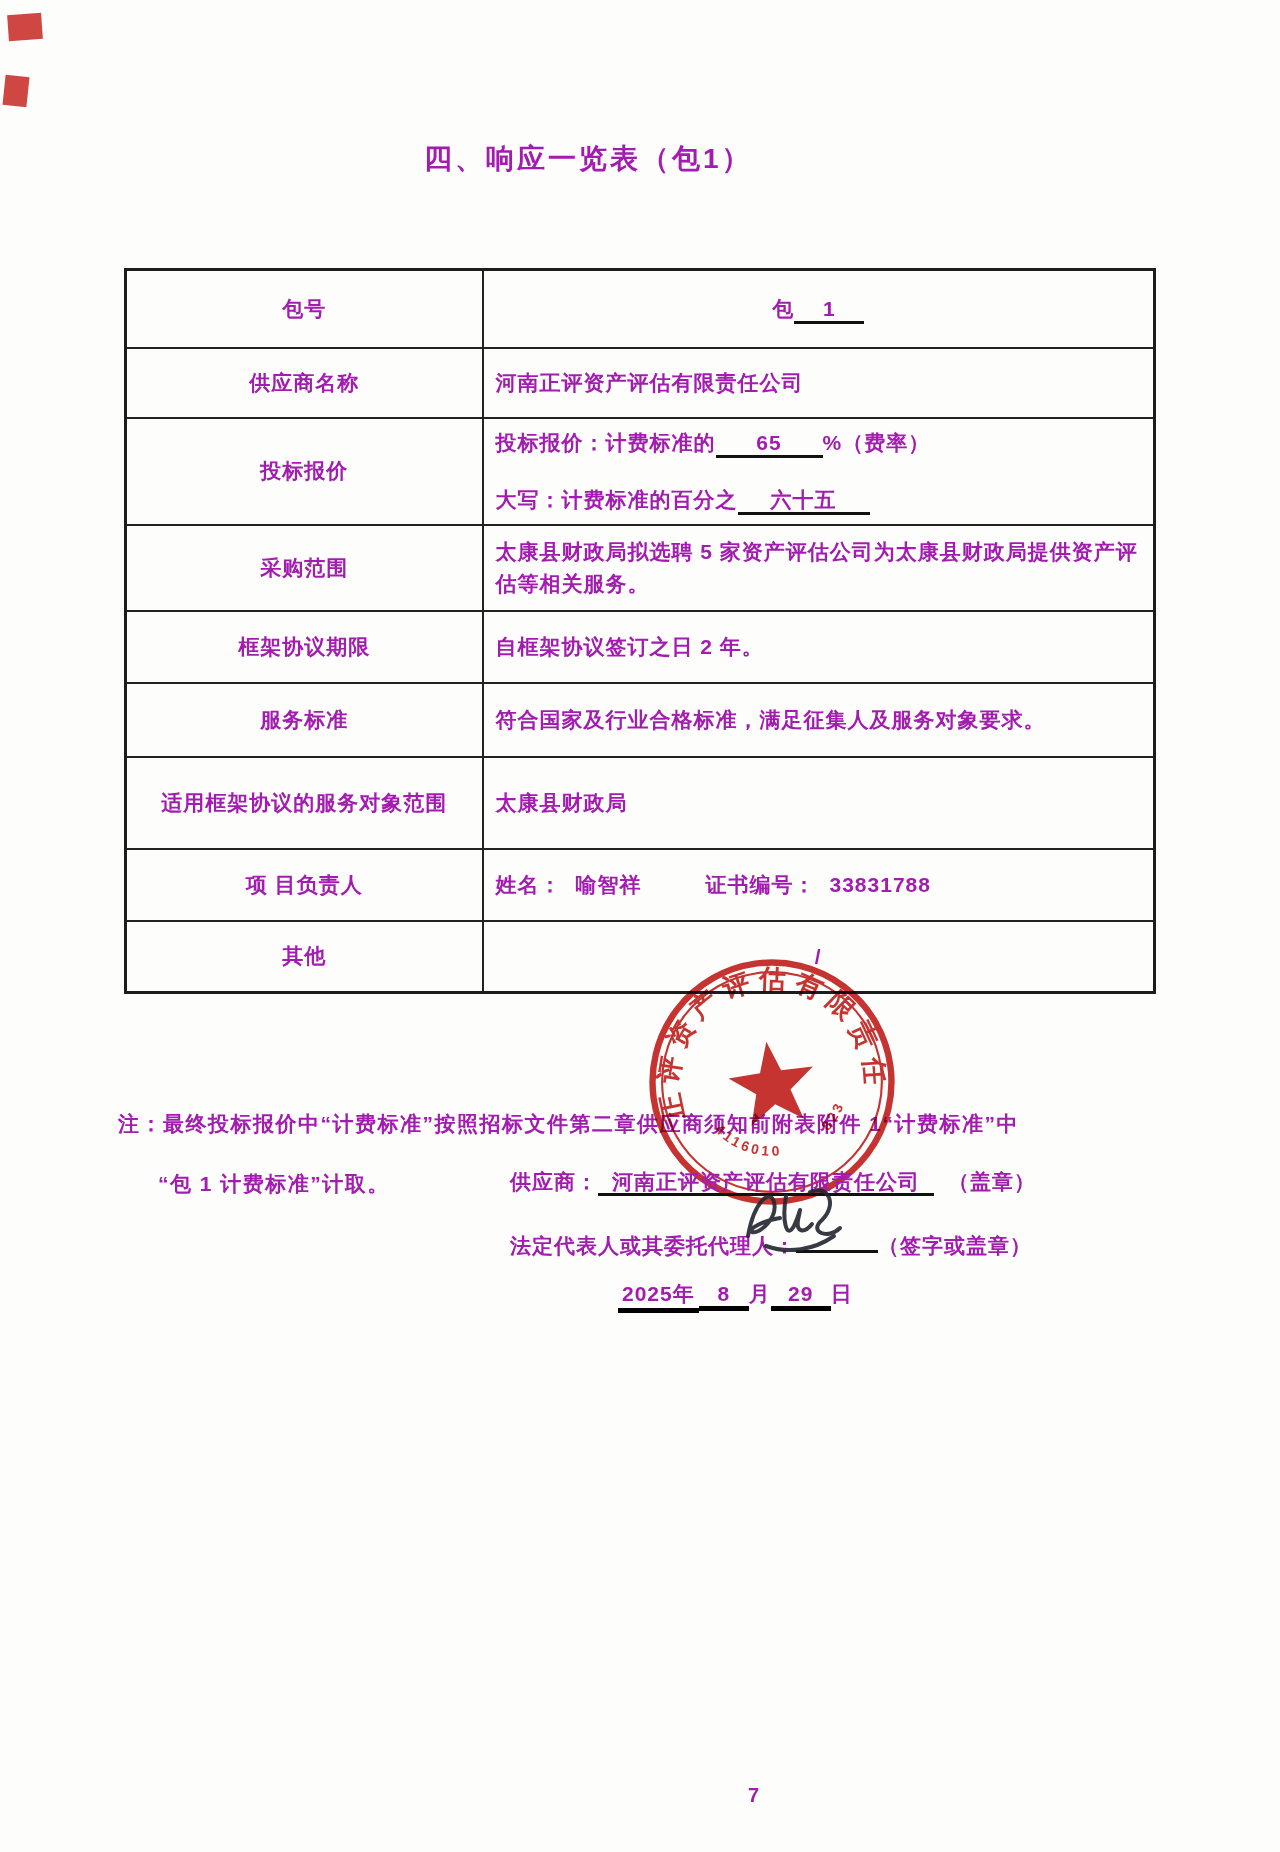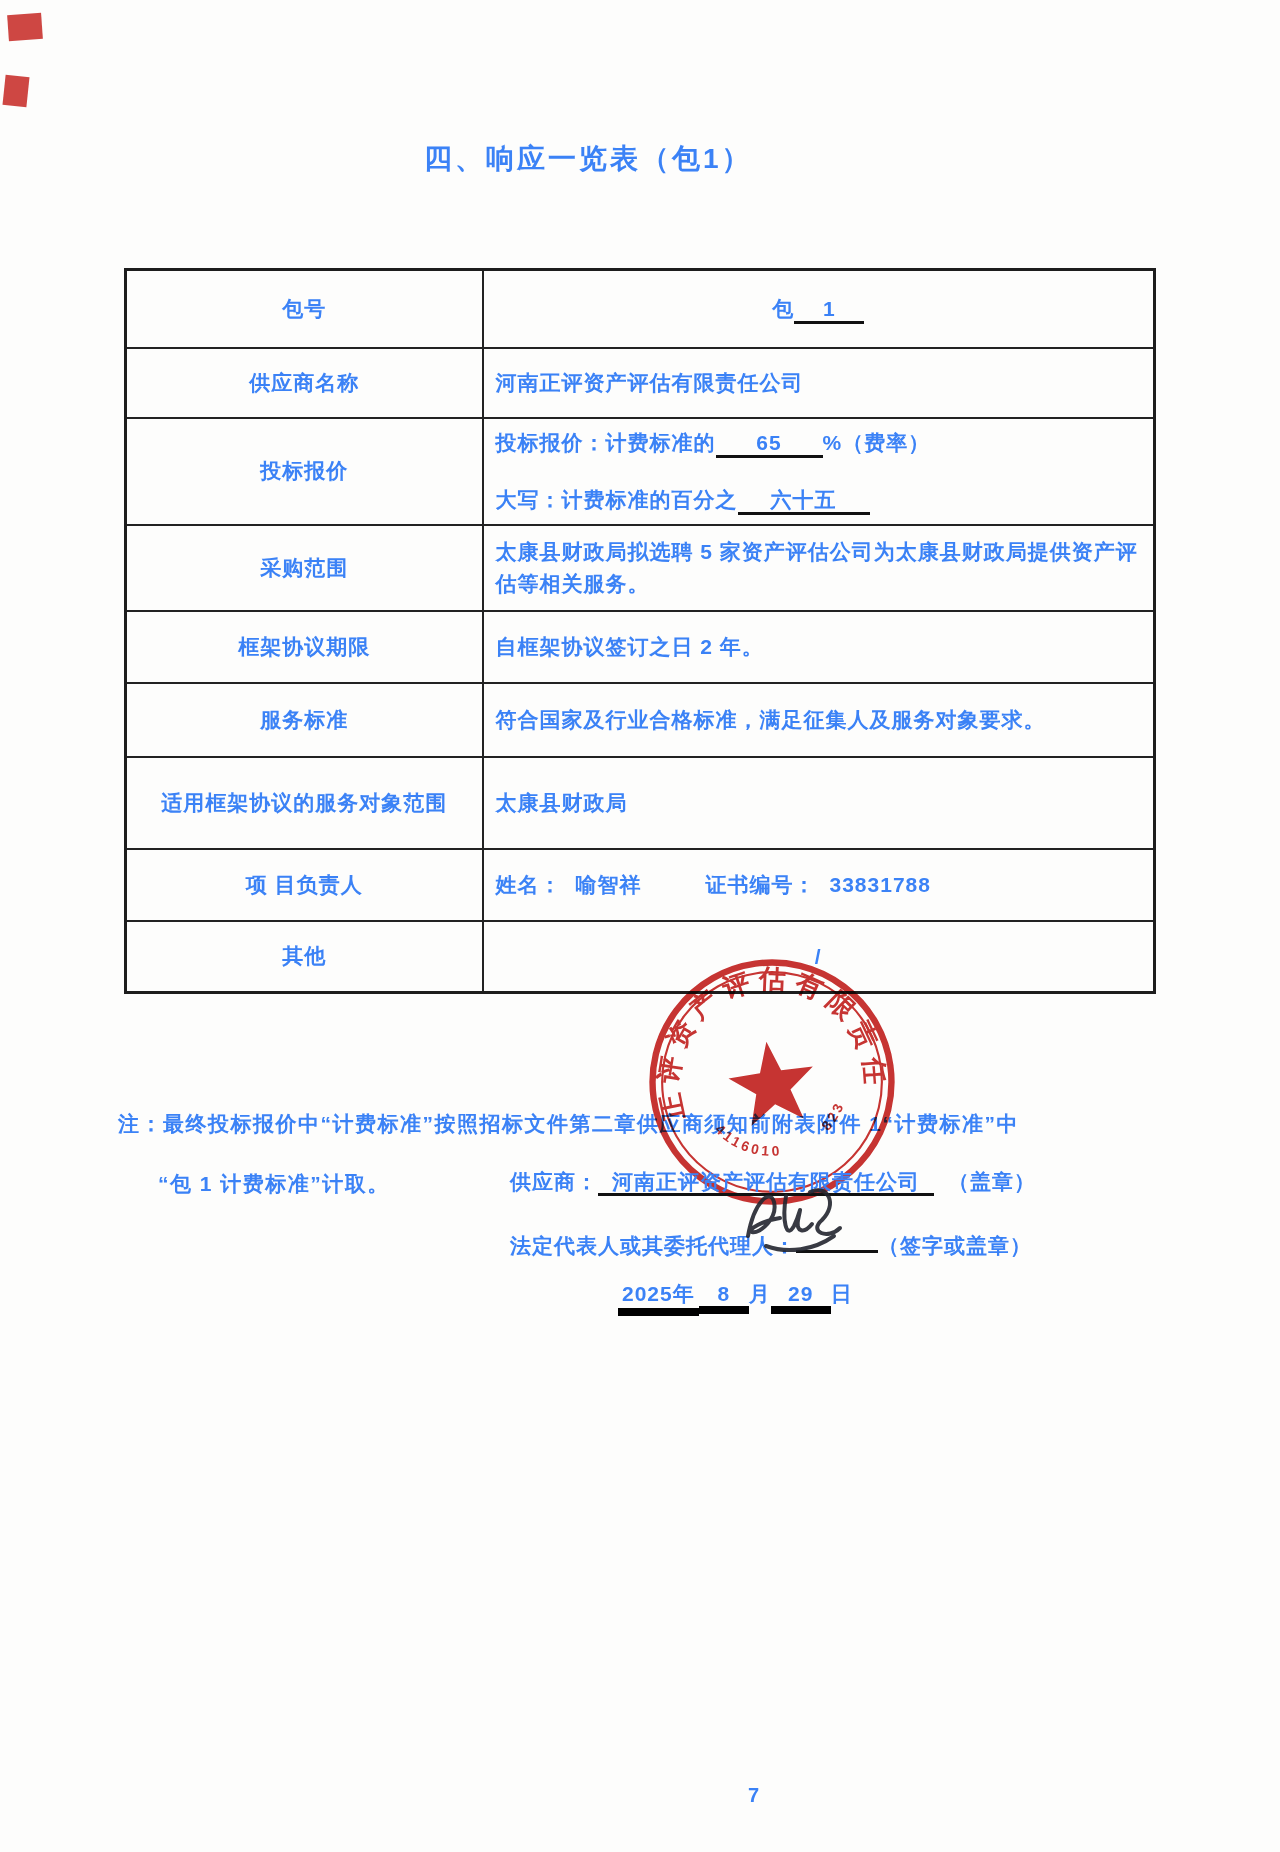--- a/index.html
+++ b/index.html
@@ -1,19 +1,19 @@
 <!DOCTYPE html>
 <html><head>
 <meta charset="utf-8">
 <style>
   html,body { margin:0; padding:0; background:#e8e8e8; }
   .page {
     position:relative; width:1280px; height:1852px; margin:0 auto;
     background:#fdfdfc; overflow:hidden;
-    font-family:"Liberation Sans","DejaVu Sans",sans-serif; color:#3b82f6;
+    font-family:"Liberation Sans","DejaVu Sans",sans-serif; color:#a21caf;
   }
   
   .artifact { position:absolute; background:#c62722; opacity:.85; }
   .artifact.a1 { left:8px; top:14px; width:34px; height:26px; transform:rotate(-4deg); }
   .artifact.a2 { left:4px; top:76px; width:24px; height:30px; transform:rotate(6deg); }
 
   .title {
     position:absolute; left:424px; top:140px;
     font-size:28px; font-weight:bold; letter-spacing:3px;
   }
@@ -48,21 +48,21 @@
     font-size:21px; font-weight:bold; letter-spacing:1.5px; line-height:60px;
   }
   .note .line2 { margin-left:40px; }
 
   .sig-line { position:absolute; font-size:21px; font-weight:bold; letter-spacing:1px; white-space:nowrap; }
   .supplier-line { left:510px; top:1168px; }
   .legal-line { left:510px; top:1228px; }
   .date-line { left:618px; top:1280px; }
   .company-u { border-bottom:3px solid #111; padding:0 14px; }
   .sig-underline { display:inline-block; width:82px; height:22px; border-bottom:3px solid #111; }
-  .date-u { display:inline-block; border-bottom:8px solid #000000; text-align:center; padding:0 4px; }
+  .date-u { display:inline-block; border-bottom:5px solid #000000; text-align:center; padding:0 4px; }
   .dm { min-width:42px; } .dd { min-width:52px; }
 
   .seal {
     position:absolute; left:644px; top:954px; width:256px; height:256px;
     mix-blend-mode:multiply; opacity:.92; transform:rotate(-8deg);
     pointer-events:none;
   }
   .handwritten-sig {
     position:absolute; left:736px; top:1178px; width:118px; height:88px;
     pointer-events:none;

